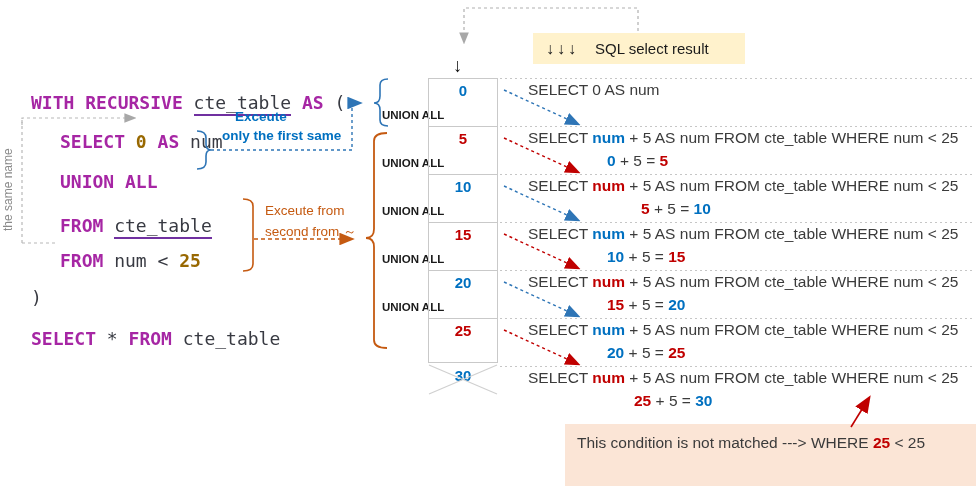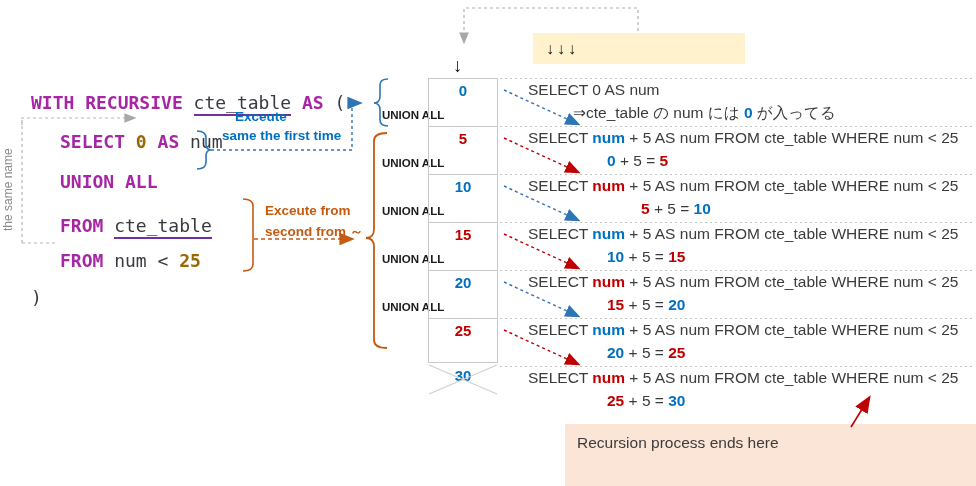--- a/index.html
+++ b/index.html
@@ -21,86 +21,87 @@
   .cell-val{position:absolute;left:428px;width:70px;text-align:center;
             font-weight:bold;font-size:15px;}
   .blue{color:#0070c0;} .red{color:#c00000;}
   .union{position:absolute;left:382px;width:66px;font-weight:bold;font-size:11.5px;
          color:#1a1a1a;white-space:pre;}
   
   .same-name{position:absolute;left:1px;top:141px;height:98px;width:16px;
              writing-mode:vertical-rl;transform:rotate(180deg);
              color:#8a8a8a;font-size:12px;text-align:center;white-space:pre;}
   .blue-note{position:absolute;color:#0070c0;font-size:13.5px;font-weight:600;white-space:pre;}
-  .orange-note{position:absolute;color:#c55a11;font-size:13.5px;font-weight:700;white-space:pre;}
+  .orange-note{position:absolute;color:#c55a11;font-size:13.5px;font-weight:400;white-space:pre;}
   .banner{position:absolute;left:533px;top:33px;width:212px;height:31px;background:#fff2cc;
           display:flex;align-items:center;font-size:15px;color:#1a1a1a;}
   .banner-arrows{margin-left:13px;letter-spacing:3px;font-size:16px;}
   .banner-label{margin-left:16px;}
   .down-glyph{position:absolute;left:453px;top:55px;font-size:19px;color:#111;}
   .note-box{position:absolute;left:565px;top:424px;width:411px;height:62px;background:#fbe5d6;
             font-size:15.5px;line-height:23px;color:#1a1a1a;padding:7px 0 0 12px;box-sizing:border-box;}
   .overlay{position:absolute;left:0;top:0;pointer-events:none;}
 </style>
 </head>
 <body>
 
 <div class="stage">
 
   <div class="code-line" style="left:31px;top:95px"><span class="kw">WITH </span><span class="kw">RECURSIVE </span><span class="id u">cte_table</span><span class="id"> </span><span class="kw">AS</span><span class="id"> (</span></div>
   <div class="code-line" style="left:60px;top:134px"><span class="kw">SELECT </span><span class="num">0</span><span class="id"> </span><span class="kw">AS</span><span class="id"> num</span></div>
   <div class="code-line" style="left:60px;top:174px"><span class="kw">UNION ALL</span></div>
   <div class="code-line" style="left:60px;top:218px"><span class="kw">FROM </span><span class="id u">cte_table</span></div>
   <div class="code-line" style="left:60px;top:253px"><span class="kw">FROM </span><span class="id">num &lt; </span><span class="num">25</span></div>
   <div class="code-line" style="left:31px;top:290px"><span class="id">)</span></div>
+  <div class="code-line" style="left:31px;top:331px"><span class="kw">SELECT</span><span class="id"> * </span><span class="kw">FROM</span><span class="id"> cte_table</span></div>
 
   <div class="same-name">the same name</div>
 
   <div class="blue-note" style="left:235px;top:109px">Exceute</div>
-  <div class="blue-note" style="left:222px;top:128px">same the first time</div>
+  <div class="blue-note" style="left:222px;top:128px">only the first same</div>
   <div class="orange-note" style="left:265px;top:203px">Exceute from</div>
   <div class="orange-note" style="left:265px;top:223px">second from ～</div>
 
   <div class="banner">
     <span class="banner-arrows">↓↓↓</span>
+    <span class="banner-label">SQL select result</span>
   </div>
 
   <div class="down-glyph">↓</div>
 
   <div class="cell-val blue" style="top:82px">0</div>
   <div class="cell-val red" style="top:130px">5</div>
   <div class="cell-val blue" style="top:178px">10</div>
   <div class="cell-val red" style="top:226px">15</div>
   <div class="cell-val blue" style="top:274px">20</div>
   <div class="cell-val red" style="top:322px">25</div>
   <div class="cell-val blue" style="top:367px">30</div>
 
   <div class="union" style="top:109px">UNION ALL</div>
   <div class="union" style="top:157px">UNION ALL</div>
   <div class="union" style="top:205px">UNION ALL</div>
   <div class="union" style="top:253px">UNION ALL</div>
   <div class="union" style="top:301px">UNION ALL</div>
 
   <div class="step-main" style="left:528px;top:81px"><span class="pl">SELECT 0 AS num</span></div>
-  <div class="step-sub" style="left:573px;top:104px"><span class="pl">⇒cte_table の num には </span><span class="b">0</span><span class="pl"> が入ってる</span></div>
   <div class="step-main" style="left:528px;top:129px"><span class="pl">SELECT </span><span class="b">num</span><span class="pl"> + 5 AS num FROM cte_table WHERE num &lt; 25</span></div>
   <div class="step-sub" style="left:607px;top:152px"><span class="b">0</span><span class="pl"> + 5 = </span><span class="r">5</span></div>
   <div class="step-main" style="left:528px;top:177px"><span class="pl">SELECT </span><span class="r">num</span><span class="pl"> + 5 AS num FROM cte_table WHERE num &lt; 25</span></div>
   <div class="step-sub" style="left:641px;top:200px"><span class="r">5</span><span class="pl"> + 5 = </span><span class="b">10</span></div>
   <div class="step-main" style="left:528px;top:225px"><span class="pl">SELECT </span><span class="b">num</span><span class="pl"> + 5 AS num FROM cte_table WHERE num &lt; 25</span></div>
   <div class="step-sub" style="left:607px;top:248px"><span class="b">10</span><span class="pl"> + 5 = </span><span class="r">15</span></div>
   <div class="step-main" style="left:528px;top:273px"><span class="pl">SELECT </span><span class="r">num</span><span class="pl"> + 5 AS num FROM cte_table WHERE num &lt; 25</span></div>
   <div class="step-sub" style="left:607px;top:296px"><span class="r">15</span><span class="pl"> + 5 = </span><span class="b">20</span></div>
   <div class="step-main" style="left:528px;top:321px"><span class="pl">SELECT </span><span class="b">num</span><span class="pl"> + 5 AS num FROM cte_table WHERE num &lt; 25</span></div>
   <div class="step-sub" style="left:607px;top:344px"><span class="b">20</span><span class="pl"> + 5 = </span><span class="r">25</span></div>
   <div class="step-main" style="left:528px;top:369px"><span class="pl">SELECT </span><span class="r">num</span><span class="pl"> + 5 AS num FROM cte_table WHERE num &lt; 25</span></div>
-  <div class="step-sub" style="left:607px;top:392px"><span class="r">25</span><span class="pl"> + 5 = </span><span class="b">30</span></div>
+  <div class="step-sub" style="left:634px;top:392px"><span class="r">25</span><span class="pl"> + 5 = </span><span class="b">30</span></div>
 
   <div class="note-box">
-    <div><span class="pl">Recursion process ends here</span></div>
+    <div><span class="pl">This condition is not matched ---&gt; WHERE </span><span class="r">25</span><span class="pl"> &lt; 25</span></div>
   </div>
 
   <svg class="overlay" width="976" height="486" viewBox="0 0 976 486">
     <defs>
       <marker id="mb" markerWidth="11" markerHeight="9" refX="9" refY="4.5" orient="auto">
           <path d="M0,0 L11,4.5 L0,9 z" fill="#2e75b6"></path>
         </marker>
       <marker id="mr" markerWidth="11" markerHeight="9" refX="9" refY="4.5" orient="auto">
           <path d="M0,0 L11,4.5 L0,9 z" fill="#c00000"></path>
         </marker>

